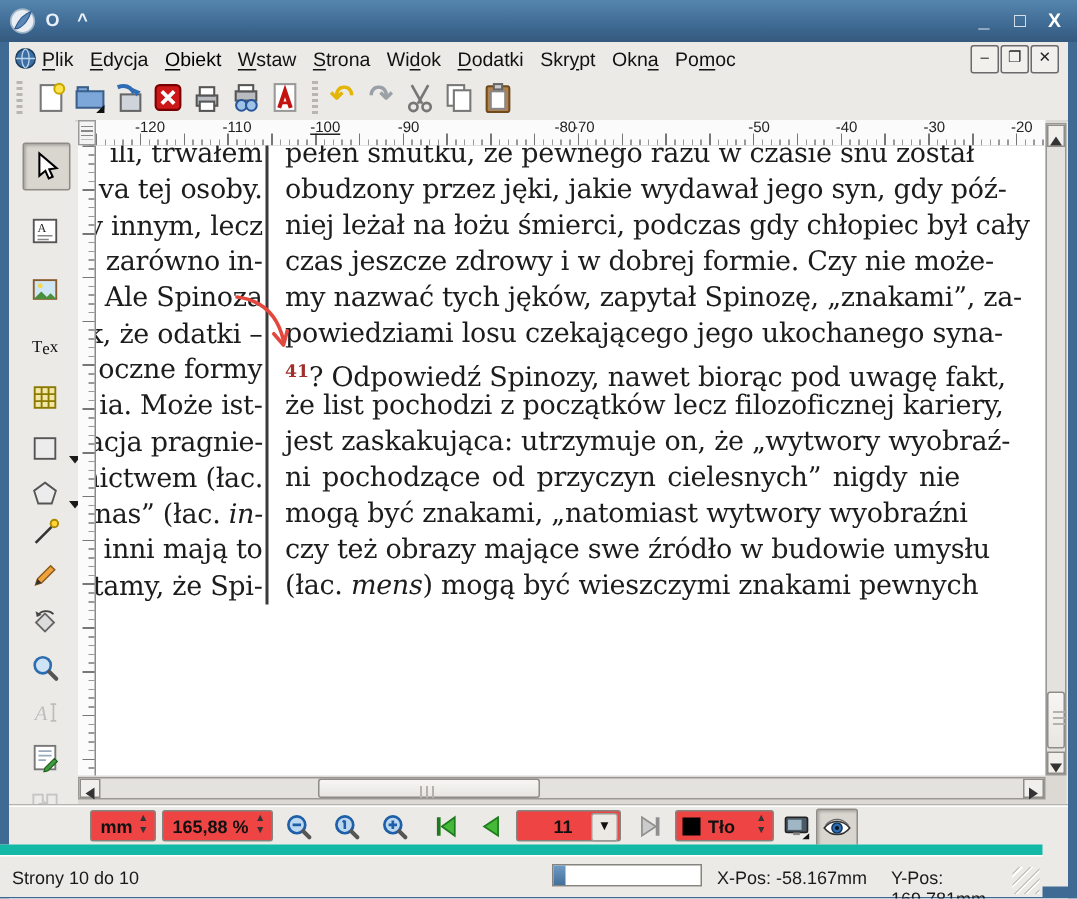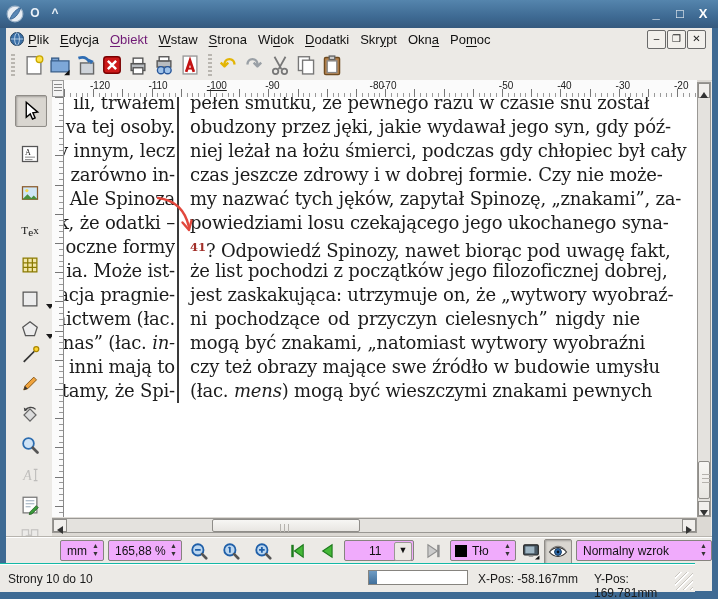--- a/index.html
+++ b/index.html
@@ -15,21 +15,21 @@
     font-size:12px;color:#eaf1f8;font-weight:bold;}
   .win-btn{width:20px;height:20px;top:4px;text-align:center;line-height:19px;
     font-size:13px;font-weight:bold;color:#fff;}
   .frame-strip{background:#3e6a93;}
   
   .menubar{left:6px;top:28px;width:706px;height:22px;background:#eceae6;
     border-bottom:1px solid #cdcac4;}
   #menubar-items{position:absolute;left:22px;top:0;height:22px;display:flex;gap:11px;
     align-items:center;font-size:13px;color:#111;}
   .menu-item u{text-underline-offset:2px;}
-  .menu-item.disabled{color:#701a75;}
+  .menu-item.disabled{color:#000000;}
   .mdi-btn{width:17px;height:17px;top:2px;border:1px solid #6a6a6a;background:#f2f0ec;
     text-align:center;line-height:15px;font-size:10px;color:#222;border-radius:2px;}
   
   .toolbar{left:6px;top:50px;width:706px;height:30px;background:#eceae6;
     border-bottom:1px solid #d4d1cb;}
   .tb-handle{left:5px;top:4px;width:4px;height:22px;
     background:repeating-linear-gradient(180deg,#b9b6b0 0 2px,transparent 2px 4px);}
   .tb-btn{position:absolute;top:3px;width:24px;height:24px;}
   .tb-btn svg{width:22px;height:22px;margin:1px;}
   .tb-sep{position:absolute;top:4px;width:4px;height:22px;
@@ -83,35 +83,35 @@
   .sb-thumb{position:absolute;background:linear-gradient(#f7f6f4,#e8e6e2);
     border:1px solid #8f8d89;box-sizing:border-box;border-radius:2px;}
   .grip-h{position:absolute;top:4px;left:50%;margin-left:-6px;width:12px;height:8px;
     background:repeating-linear-gradient(90deg,#b5b2ad 0 1px,transparent 1px 4px);}
   .grip-v{position:absolute;left:3px;top:50%;margin-top:-6px;height:12px;width:8px;
     background:repeating-linear-gradient(180deg,#b5b2ad 0 1px,transparent 1px 4px);}
   .sb-arrow{width:0;height:0;display:inline-block;}
   
   .controls{left:6px;top:537px;width:706px;height:26px;background:#eceae6;
     border-top:1px solid #fff;box-shadow:0 -1px 0 #b7b4ae;}
-  .fld{position:absolute;top:2px;height:21px;background:#f0abfc;border:1px solid #86847f;
-    border-radius:2px;box-sizing:border-box;font-size:12px;color:#111;}
+  .fld{position:absolute;top:2px;height:21px;background:#ef4444;border:1px solid #86847f;
+    border-radius:2px;box-sizing:border-box;font-size:12px;color:#111;font-weight:bold;}
   .fld .val{position:absolute;left:6px;top:3px;}
   .spin{position:absolute;right:2px;top:1px;width:11px;height:17px;font-size:7px;
     line-height:8px;color:#333;text-align:center;}
   .flat-btn{position:absolute;top:2px;width:22px;height:22px;}
   .flat-btn svg{width:18px;height:18px;margin:2px;}
   .eye-btn{border:1px solid #8f8c87;background:#d9d6d0;border-radius:2px;
     box-shadow:inset 1px 1px 2px rgba(0,0,0,.25);width:26px;height:24px;top:1px;}
   .eye-btn svg{width:20px;height:20px;margin:2px 3px;}
   .combo-btn{position:absolute;right:1px;top:1px;width:16px;height:17px;background:#ece9e5;
     border:1px solid #9a9894;border-radius:2px;text-align:center;line-height:15px;font-size:9px;color:#111;}
   
   .statusbar{left:0px;top:563px;width:695px;height:28px;background:#eceae6;
-    border-top:1px solid #14b8a6;box-shadow:inset 0 1px 0 #fff;}
+    border-top:7px solid #14b8a6;box-shadow:inset 0 1px 0 #fff;}
   .status-text{font-size:12px;color:#1a1a1a;top:8px;}
   .progress{left:368px;top:6px;width:100px;height:15px;background:#fff;
     border:1px solid #86847f;box-sizing:border-box;}
   .progress .bar{height:100%;background:linear-gradient(#6f9cc4,#41709c);}
   .resize-grip{right:2px;top:8px;width:18px;height:18px;
     background:repeating-linear-gradient(135deg,transparent 0 3px,#c9c6c0 3px 4px,#fff 4px 5px);}
 </style>
 </head>
 <body>
 
@@ -318,21 +318,21 @@
     </div>
   <div class="abs col-divider" style="top:-6px;height:312px"></div>
   <div id="rightcol">
       <div class="docline rline" style="top: -6px;">pełen smutku, że pewnego razu w czasie snu został</div>
       <div class="docline rline" style="top: 18px;">obudzony przez jęki, jakie wydawał jego syn, gdy póź-</div>
       <div class="docline rline" style="top: 42px;">niej leżał na łożu śmierci, podczas gdy chłopiec był cały</div>
       <div class="docline rline" style="top: 66px;">czas jeszcze zdrowy i w dobrej formie. Czy nie może-</div>
       <div class="docline rline" style="top: 90px;">my nazwać tych jęków, zapytał Spinozę, „znakami”, za-</div>
       <div class="docline rline" style="top: 114px;">powiedziami losu czekającego jego ukochanego syna-</div>
       <div class="docline rline" style="top: 138px;"><sup>41</sup>? Odpowiedź Spinozy, nawet biorąc pod uwagę fakt,</div>
-      <div class="docline rline" style="top: 162px;">że list pochodzi z początków jego filozoficznej dobrej,</div>
+      <div class="docline rline" style="top: 162px;">że list pochodzi z początków lecz filozoficznej kariery,</div>
       <div class="docline rline" style="top: 186px;">jest zaskakująca: utrzymuje on, że „wytwory wyobraź-</div>
       <div class="docline rline" style="top: 210px;">ni pochodzące od przyczyn cielesnych” nigdy nie</div>
       <div class="docline rline" style="top: 234px;">mogą być znakami, „natomiast wytwory wyobraźni</div>
       <div class="docline rline" style="top: 258px;">czy też obrazy mające swe źródło w budowie umysłu</div>
       <div class="docline rline" style="top: 282px;">(łac. <i>mens</i>) mogą być wieszczymi znakami pewnych</div>
     </div>
   <svg class="abs" style="left:86px;top:96px" width="50" height="48" viewBox="0 0 50 48">
     <path d="M8 5 Q33 8 39 34" fill="none" stroke="#e2483d" stroke-width="2.4" stroke-linecap="round"></path>
     <path d="M39 37 L32.5 29.5 M39 37 L41.5 27.5" fill="none" stroke="#e2483d" stroke-width="2.4" stroke-linecap="round"></path>
   </svg>
@@ -411,24 +411,20 @@
         <rect x="3" y="4" width="8" height="6" fill="#9fb6c4"></rect>
         <rect x="6" y="11.5" width="4" height="1.6" fill="#888"></rect>
         <path d="M15.5 15.5h-4l4-3.5z" fill="#111"></path>
       </svg></span>
   <span class="flat-btn eye-btn" style="left:538px"><svg viewBox="0 0 20 20" width="100%" height="100%">
         <path d="M1.5 10C6 4.2 14 4.2 18.5 10 14 15.8 6 15.8 1.5 10z" fill="#fff" stroke="#333" stroke-width="1.1"></path>
         <circle cx="10" cy="10" r="3.4" fill="#2d6db0" stroke="#12365c"></circle>
         <circle cx="10" cy="10" r="1.4" fill="#0a1524"></circle>
         <path d="M2.5 8c4.5-5 10.5-5 15 0" fill="none" stroke="#666" stroke-width=".9"></path>
       </svg></span>
-  <div class="fld" style="left:570px;width:136px">
-    <span class="val">Normalny wzrok</span>
-    <span class="spin">▲<br>▼</span>
-  </div>
 </div>
 
 <div class="abs statusbar">
   <span class="abs status-text" style="left:8px">Strony 10 do 10</span>
   <div class="abs progress">
       <div class="bar" id="progress-bar-fill" style="width: 8%;"></div>
     </div>
   <span class="abs status-text" style="left:478px">X-Pos: -58.167mm</span>
   <span class="abs status-text" style="left:594px">Y-Pos: 169.781mm</span>
   <div class="abs resize-grip"></div>

